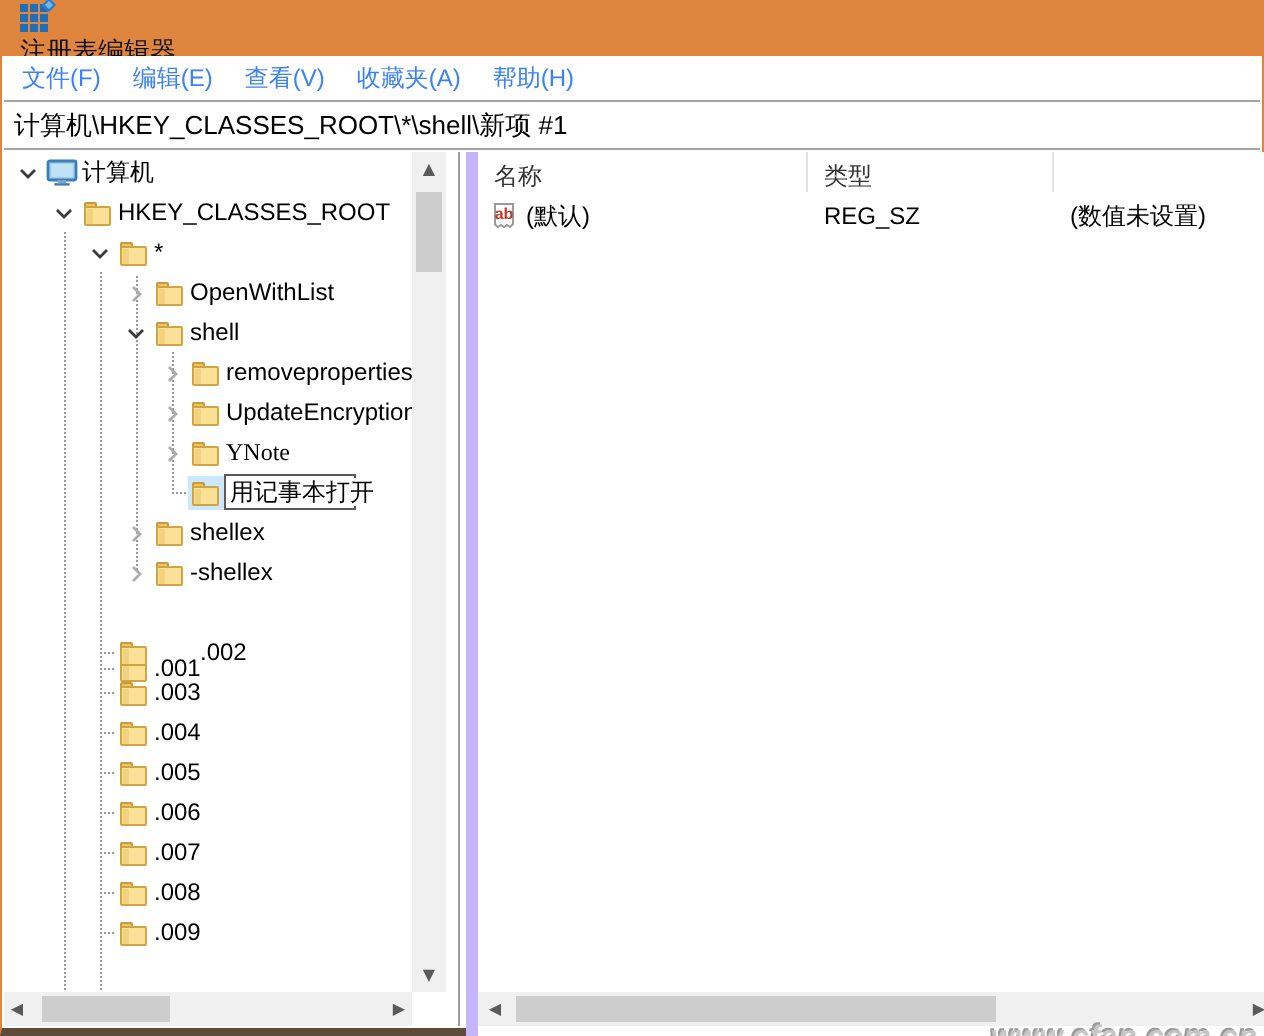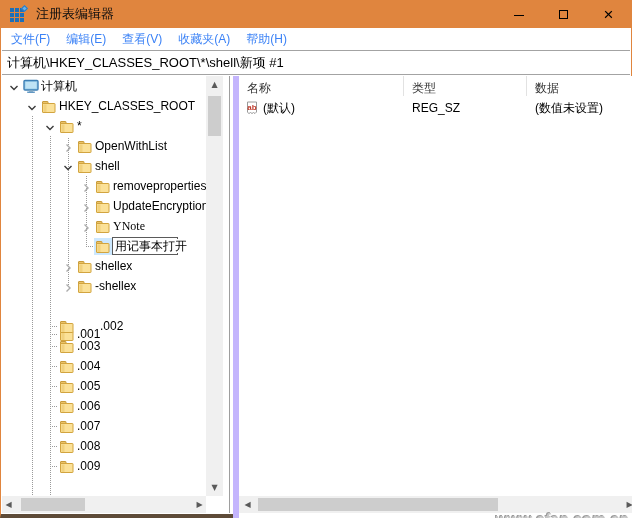--- a/index.html
+++ b/index.html
@@ -10,21 +10,21 @@
     -webkit-font-smoothing:antialiased;
   }
   .window{
     position:absolute;inset:0;box-sizing:border-box;background:#fff;
     border-left:1px solid #E0853E;border-right:1px solid #E0853E;
     border-bottom:4px solid #5E4B38;
   }
   
   .titlebar{
     position:absolute;left:0;top:0;right:0;height:28px;
-    background:#E0853E;display:flex;align-items:center;
+    background:#E0853E;display:flex;flex-direction:column;
   }
   .app-icon{width:17px;height:17px;margin-left:9px;flex:0 0 auto;position:relative;}
   .app-icon .grid{position:absolute;left:0;top:2px;width:14px;height:14px;
     display:grid;grid-template-columns:repeat(3,1fr);grid-template-rows:repeat(3,1fr);gap:1px;}
   .app-icon .grid i{background:#1C6FB8;}
   .app-icon .spark{position:absolute;right:0;top:0;width:5px;height:5px;background:#6FB3E8;
     transform:rotate(45deg);border:1px solid #2B78BE;box-sizing:border-box;}
   .title-text{margin-left:9px;font-size:13px;color:#101010;white-space:nowrap;}
   .win-buttons{margin-left:auto;display:flex;height:28px;}
   .win-btn{width:45px;height:28px;display:flex;align-items:center;justify-content:center;
@@ -402,21 +402,20 @@
       <div class="sb-thumb" style="left:19px;top:2px;width:64px;height:13px;"></div>
       <div class="sb-arrow" style="right: -2px; top: 0px; font-size: 8px; color: rgb(90, 90, 90);">▶</div>
     </div>
     <div class="corner"></div>
   </div>
 
   <div class="list-pane">
     <div class="list-header">
       <div class="hcell c1">名称</div>
       <div class="hcell c2">类型</div>
-      <div class="hcell c3">数据</div>
     </div>
     <div id="list-rows">
         <div class="list-row" style="top: 22px;">
           <span class="vicon"><svg width="14" height="14" viewBox="0 0 14 14">
               <path d="M2.5 1 h9 v10 l-1.5 1.5 l-1.5 -1 l-1.5 1 l-1.5 -1 l-1.5 1 l-1.5 -1.2 z" fill="#ffffff" stroke="#9a9a9a" stroke-width="1"></path>
               <text x="7" y="8.5" font-size="8" font-weight="bold" fill="#C03A2B" text-anchor="middle" font-family="Liberation Sans,sans-serif">ab</text>
             </svg></span>
           <span class="vname">(默认)</span>
           <span class="vtype">REG_SZ</span>
           <span class="vdata">(数值未设置)</span>

